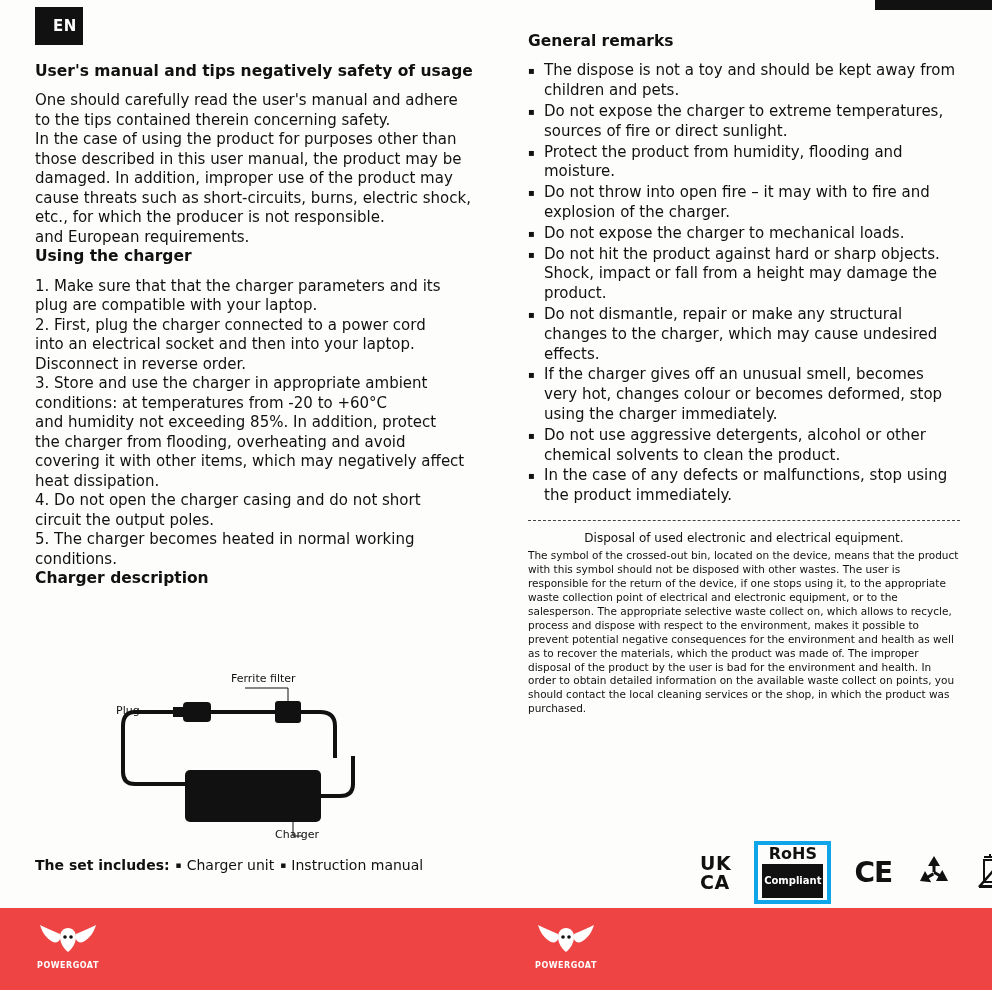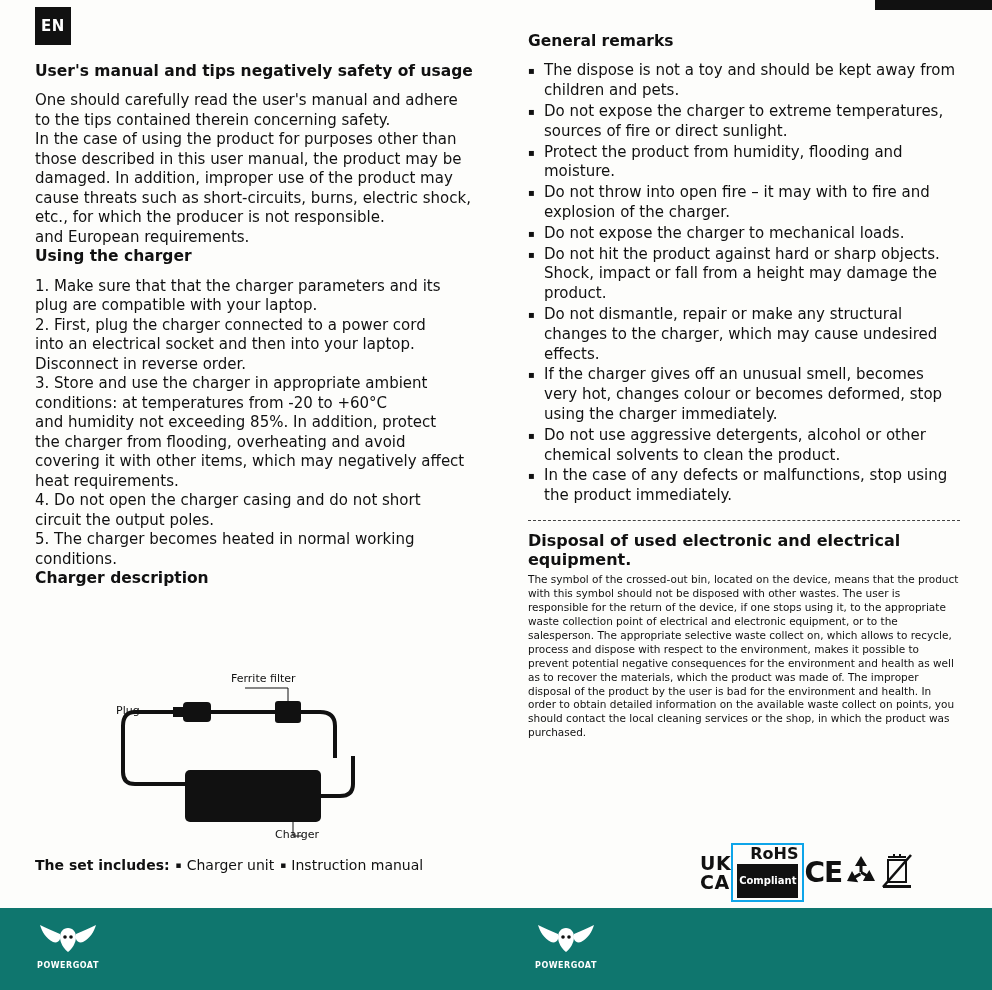--- a/index.html
+++ b/index.html
@@ -36,20 +36,21 @@
     width: 36px;
     height: 38px;
     background: #111;
     color: #fff;
     font-size: 15px;
     font-weight: bold;
     display: flex;
     align-items: center;
     justify-content: center;
     letter-spacing: 0.5px;
+    padding-left: 12px;
   }
   .col-left {
     position: absolute;
     left: 35px;
     top: 62px;
     width: 445px;
   }
   .col-right {
     position: absolute;
     left: 528px;
@@ -88,23 +89,24 @@
     left: 0;
     top: 0px;
     font-size: 10px;
     line-height: 1.9;
   }
   .dashed-sep {
     border-top: 1px dashed #444;
     margin: 14px 0 10px 0;
   }
   .disposal-title {
-    font-size: 16px;
-    font-weight: bold;
+    font-size: 12px;
+    font-weight: normal;
     margin: 0 0 4px 0;
+    text-align: center;
   }
   .disposal-body {
     font-size: 10.5px;
     line-height: 1.33;
     margin: 0;
     text-align: left;
   }
   
   .diagram {
     position: absolute;
@@ -134,31 +136,31 @@
   }
   
   .marks {
     position: absolute;
     left: 700px;
     top: 845px;
     width: 265px;
     height: 55px;
     display: flex;
     align-items: center;
-    gap: 0;
+    gap: 23px;
   }
   .ukca {
     font-size: 19px;
     font-weight: bold;
     line-height: 0.95;
     letter-spacing: 0.5px;
   }
   .rohs-box {
-    border: 2px solid #0ea5e9;
-    text-align: right;
+    border: 4px solid #0ea5e9;
+    text-align: center;
     padding: 1px 4px 2px 4px;
     line-height: 1.05;
   }
   .rohs-top { font-size: 16px; font-weight: bold; }
   .rohs-bottom {
     font-size: 10px;
     font-weight: bold;
     background: #111;
     color: #fff;
     display: block;
@@ -166,21 +168,21 @@
     padding: 12px 2px;
   }
   .ce-mark { font-size: 28px; font-weight: bold; letter-spacing: -1px; }
   
   .footer {
     position: absolute;
     left: 0;
     bottom: 0;
     width: 992px;
     height: 82px;
-    background: #0f766e;
+    background: #ef4444;
   }
   .logo {
     position: absolute;
     top: 14px;
     width: 64px;
     height: 54px;
     color: #fff;
     text-align: center;
   }
   .logo.one { left: 36px; }
@@ -222,21 +224,21 @@
       <p class="para">1. Make sure that that the charger parameters and its</p>
       <p class="para">plug are compatible with your laptop.</p>
       <p class="para">2. First, plug the charger connected to a power cord</p>
       <p class="para">into an electrical socket and then into your laptop.</p>
       <p class="para">Disconnect in reverse order.</p>
       <p class="para">3. Store and use the charger in appropriate ambient</p>
       <p class="para">conditions: at temperatures from -20 to +60°C</p>
       <p class="para">and humidity not exceeding 85%. In addition, protect</p>
       <p class="para">the charger from flooding, overheating and avoid</p>
       <p class="para">covering it with other items, which may negatively affect</p>
-      <p class="para">heat requirements.</p>
+      <p class="para">heat dissipation.</p>
       <p class="para">4. Do not open the charger casing and do not short</p>
       <p class="para">circuit the output poles.</p>
       <p class="para">5. The charger becomes heated in normal working</p>
       <p class="para">conditions.</p>
     </div>
 
     <h2 class="section spaced">Charger description</h2>
   </div>
 
   <div class="diagram">

